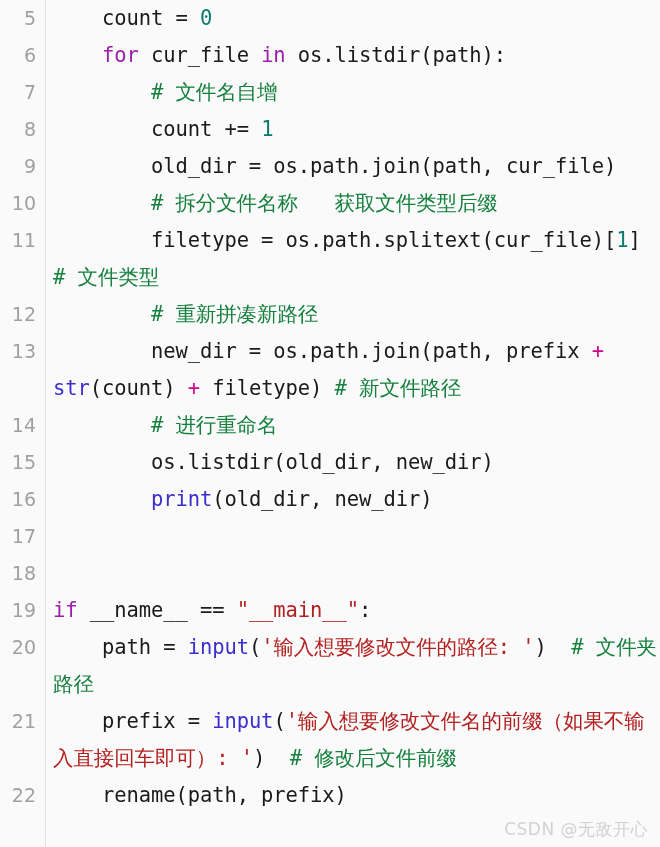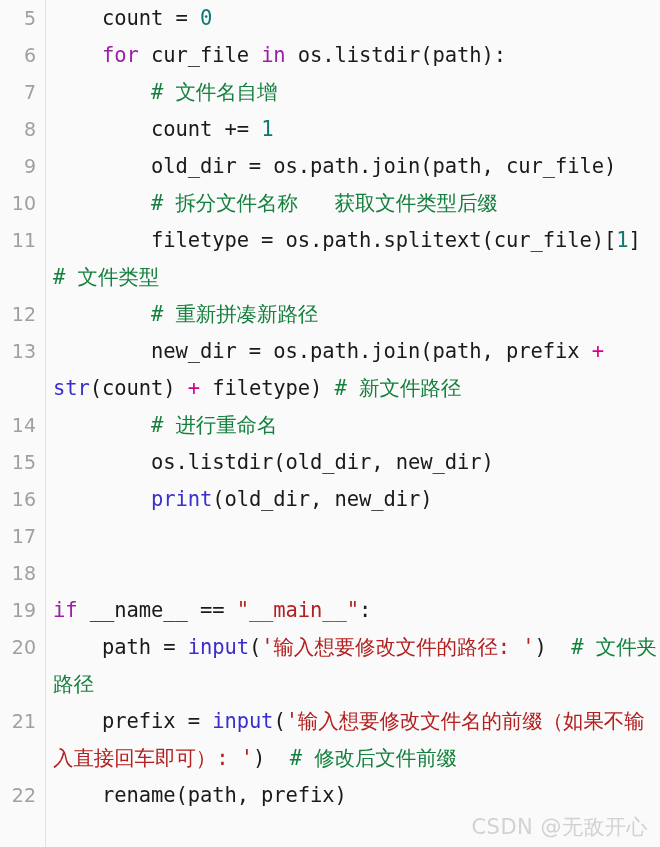--- a/index.html
+++ b/index.html
@@ -70,21 +70,21 @@
   .cmt  { color: #15803d; }   
   .fn   { color: #3a2ecc; }   
   .op   { color: #d1008a; }   
   .pl   { color: #1a1a1a; }   
 
   #watermark {
     position: absolute;
     right: 12px;
     bottom: 6px;
     color: #d2d2d2;
-    font-size: 21px;
+    font-size: 17px;
     font-family: "DejaVu Sans", "Liberation Sans", sans-serif;
     letter-spacing: 0.5px;
     user-select: none;
   }
 </style>
 </head>
 <body>
 
 <div id="code-block">
   <div id="gutter-rule"></div>

